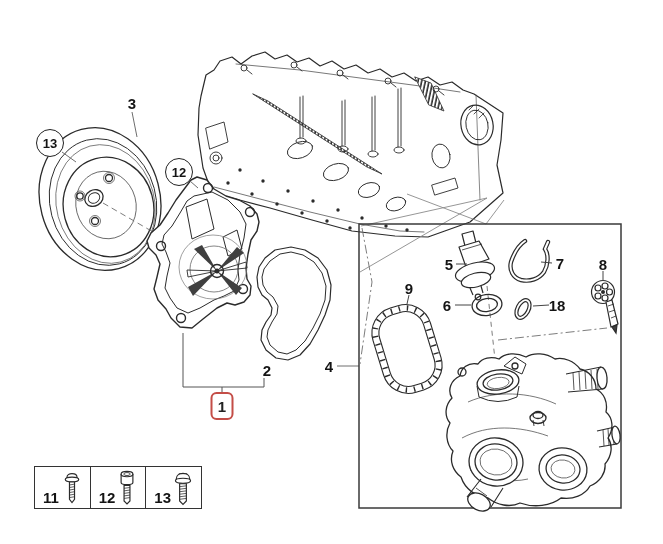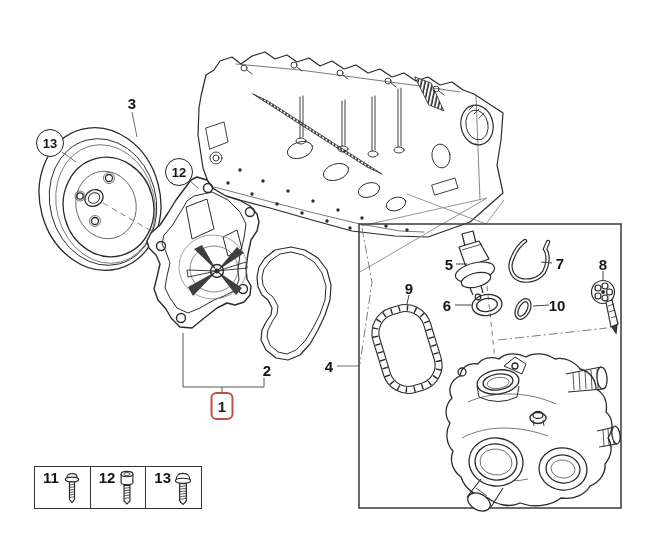--- a/index.html
+++ b/index.html
@@ -9,21 +9,21 @@
   .lbl{position:absolute;transform:translate(-50%,-50%);font-weight:bold;font-size:15px;
        color:#141414;line-height:1;white-space:nowrap;}
   .circ{position:absolute;transform:translate(-50%,-50%);width:26px;height:26px;
         border:1.7px solid #222;border-radius:50%;background:#fff;display:flex;
         align-items:center;justify-content:center;font-weight:bold;font-size:13px;color:#141414;}
   .redbox{position:absolute;transform:translate(-50%,-50%);width:19px;height:24px;
           border:2.4px solid #c44d47;border-radius:6px;background:#fff;display:flex;
           align-items:center;justify-content:center;font-weight:bold;font-size:15px;color:#222;}
   .legend{position:absolute;left:34px;top:466px;width:168px;height:43px;
           border:1.5px solid #333;display:flex;background:#fff;box-sizing:border-box;}
-  .legend-cell{flex:1;display:flex;align-items:flex-start;justify-content:space-between;
+  .legend-cell{flex:1;display:flex;align-items:flex-end;justify-content:space-between;
                padding:2px 7px 2px 8px;border-right:1.5px solid #333;box-sizing:border-box;}
   .legend-cell:last-child{border-right:none;}
   .legend-num{font-weight:bold;font-size:15px;color:#141414;}
   .bolt{display:block;}
 </style>
 </head>
 <body>
 
 <div class="canvas">
 
@@ -275,21 +275,21 @@
   <div class="lbl" style="left:449px;top:264px;">5</div>
 
   <div class="lbl" style="left:447px;top:305px;">6</div>
 
   <div class="lbl" style="left:560px;top:263px;">7</div>
 
   <div class="lbl" style="left:603px;top:264px;">8</div>
 
   <div class="lbl" style="left:409px;top:288px;">9</div>
 
-  <div class="lbl" style="left:557px;top:305px;">10</div>
+  <div class="lbl" style="left:557px;top:305px;">18</div>
 
   <div class="circ" style="left:179px;top:172px;">12</div>
 
   <div class="circ" style="left:50px;top:143px;">13</div>
 
   <div class="legend">
     <div class="legend-cell">
       <span class="legend-num">11</span>
       <svg class="bolt" width="22" height="37" viewBox="0 0 26 44" fill="#fff" stroke="#2b2b2b" stroke-width="1.4">
         <path d="M7,10 C7,4 19,4 19,10 L19,12 L7,12 Z"></path>

